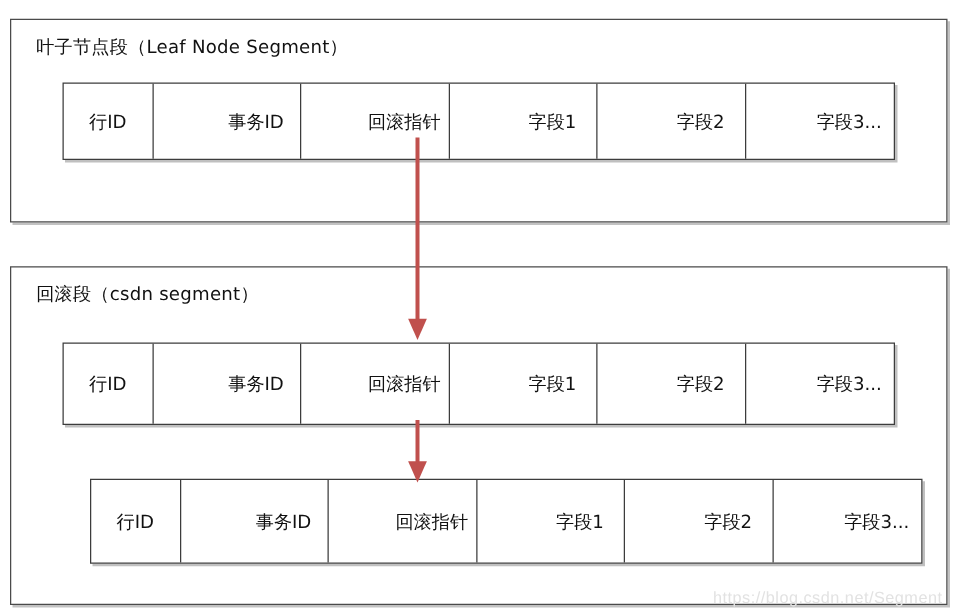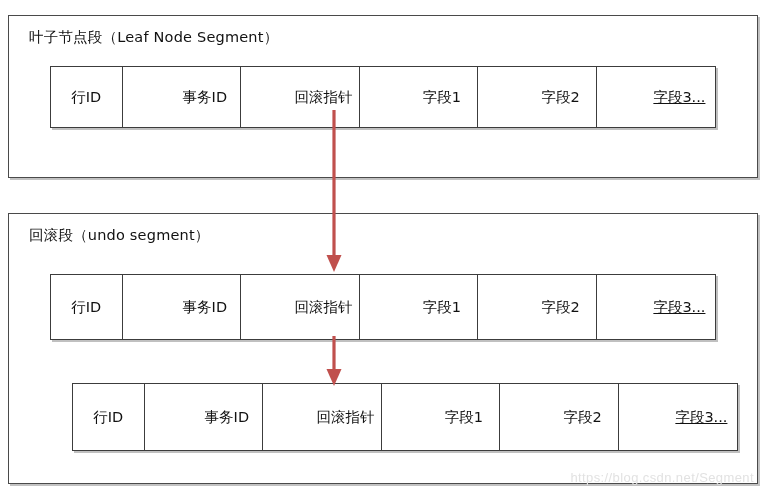--- a/index.html
+++ b/index.html
@@ -66,21 +66,20 @@
     align-items: center;
     justify-content: center;
     border-right: 1.3px solid #3c3c3c;
     font-size: 14.5px;
     color: #111111;
     white-space: nowrap;
     font-family: "DejaVu Sans", "Liberation Sans", sans-serif;
   }
   .row-table .cell:last-child {
     border-right: none;
-    text-decoration: underline;
   }
 
   #table-leaf {
     left: 50px;
     top: 66px;
     width: 666px;
     height: 62px;
   }
   #table-undo-1 {
     left: 50px;
@@ -141,21 +140,21 @@
   <div class="row-table" id="table-leaf">
     <div class="cell">行ID</div>
     <div class="cell">事务ID</div>
     <div class="cell">回滚指针</div>
     <div class="cell">字段1</div>
     <div class="cell">字段2</div>
     <div class="cell">字段3...</div>
   </div>
 
   <div class="segment-box" id="segment-undo">
-    <div class="segment-title">回滚段（undo segment）</div>
+    <div class="segment-title">回滚段（csdn segment）</div>
   </div>
 
   <div class="row-table" id="table-undo-1">
     <div class="cell">行ID</div>
     <div class="cell">事务ID</div>
     <div class="cell">回滚指针</div>
     <div class="cell">字段1</div>
     <div class="cell">字段2</div>
     <div class="cell">字段3...</div>
   </div>

